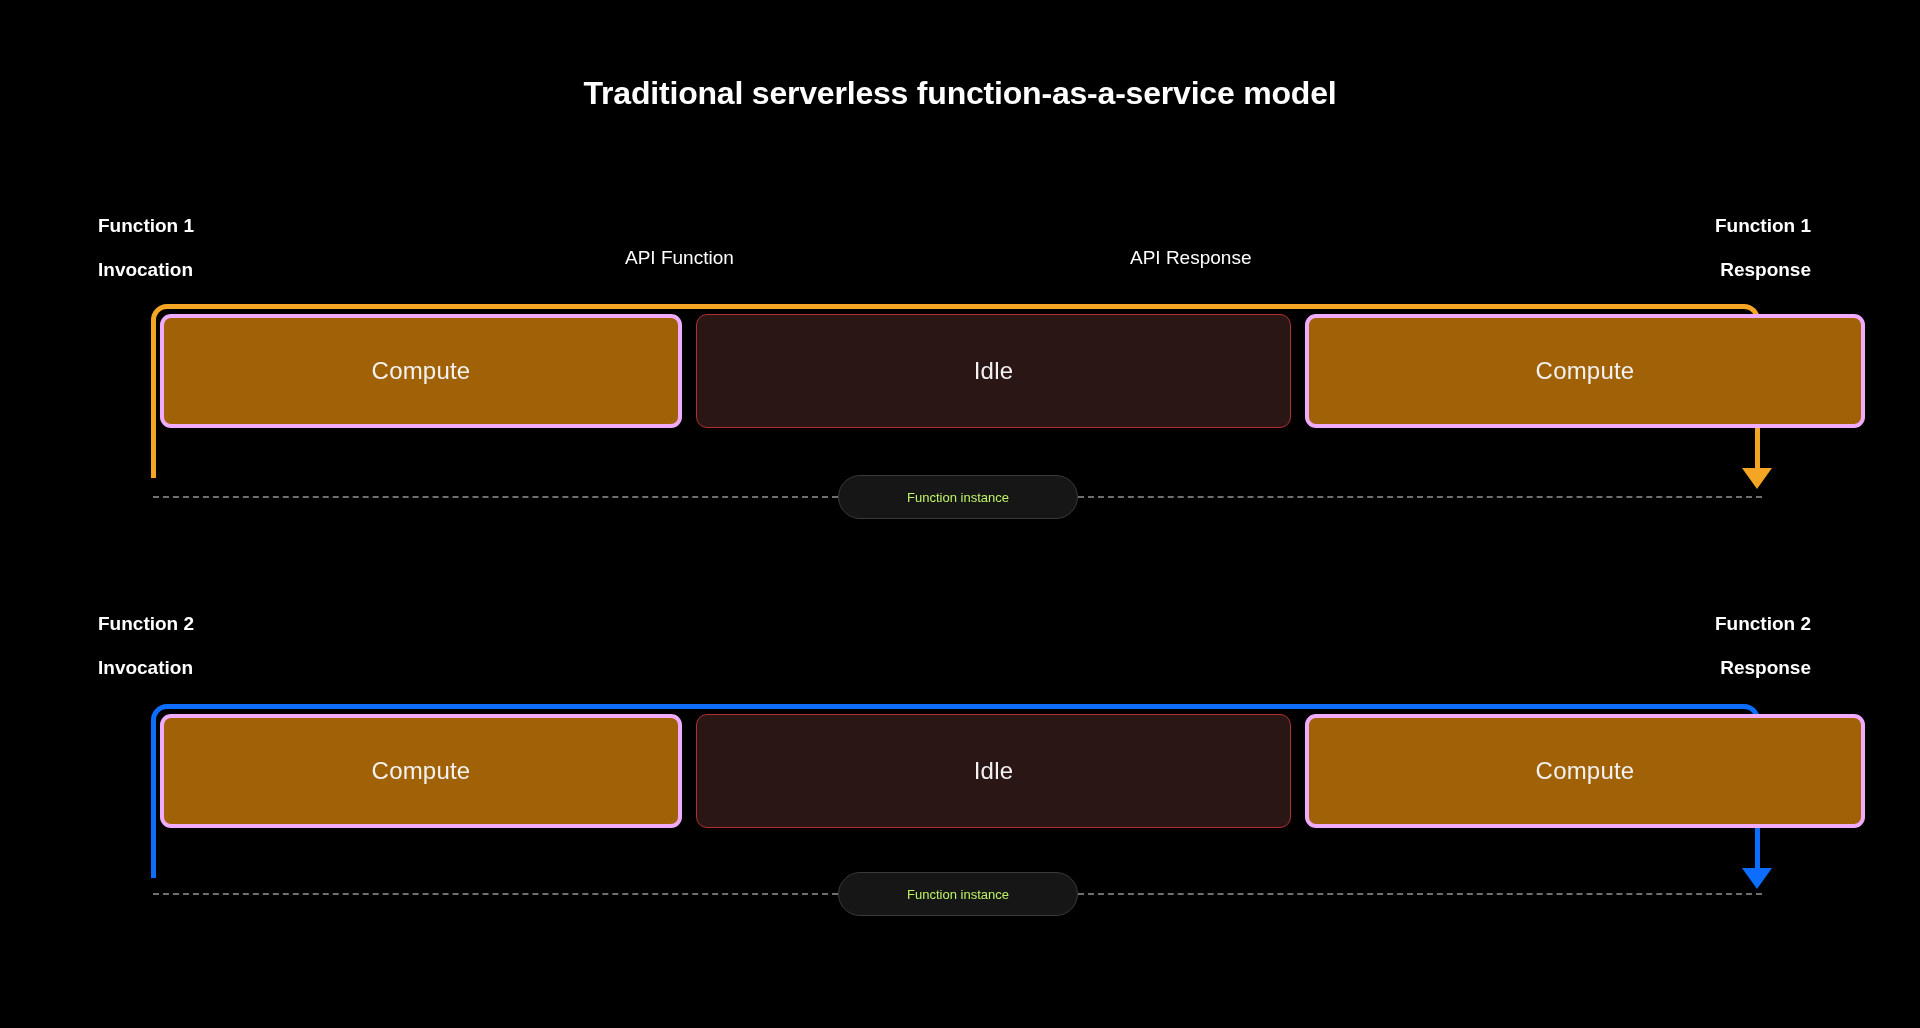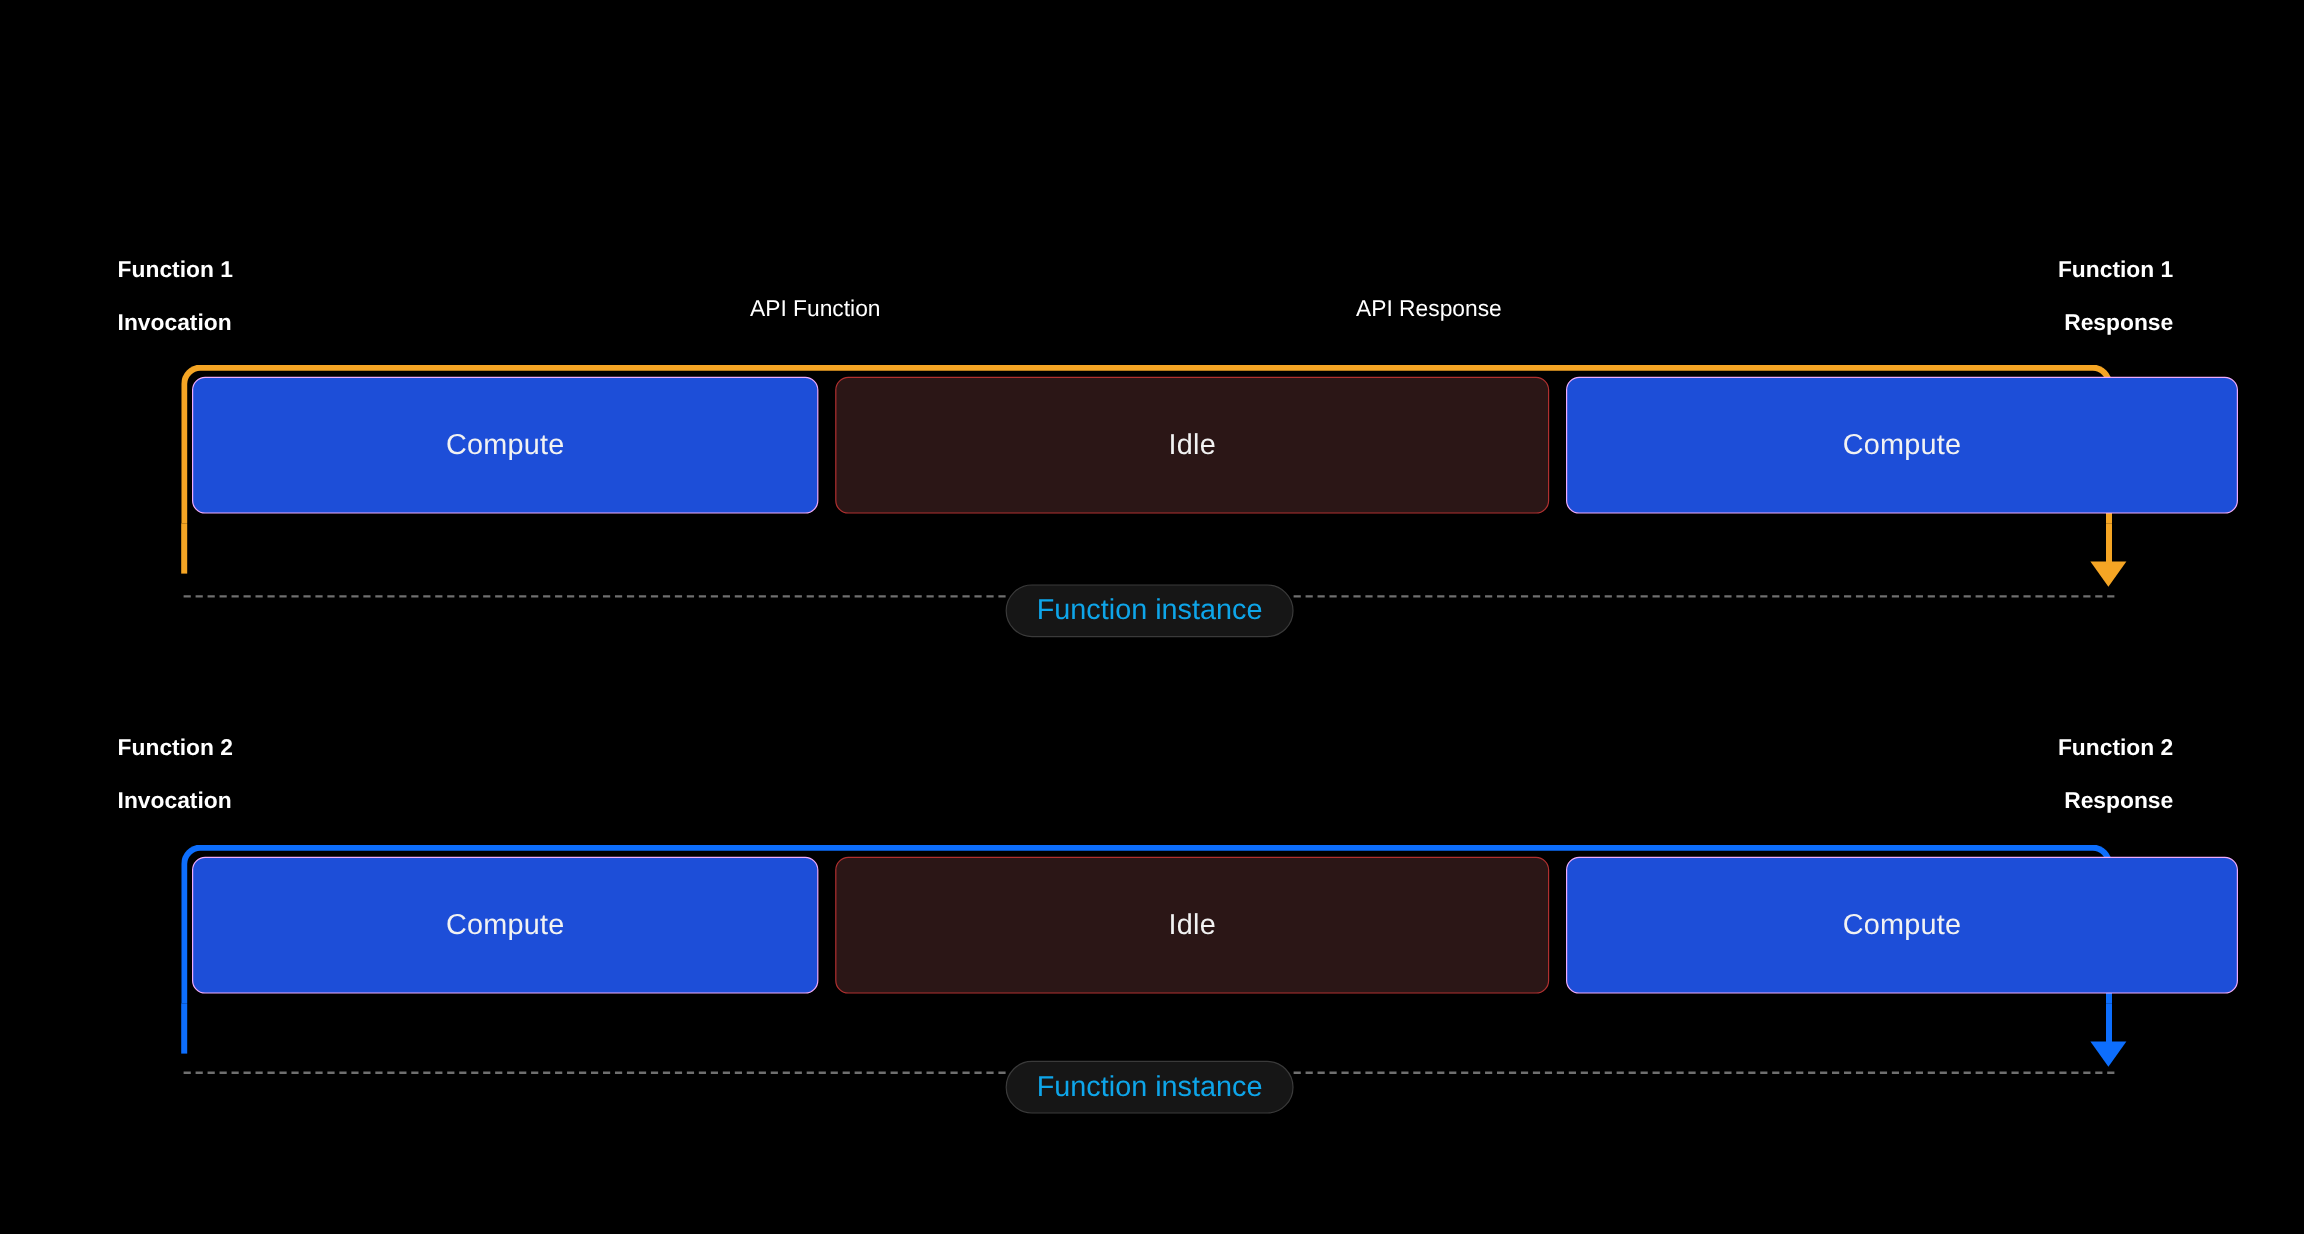--- a/index.html
+++ b/index.html
@@ -76,22 +76,22 @@
     height: 114px;
     border-radius: 11px;
     display: flex;
     align-items: center;
     justify-content: center;
     color: #f2f2f2;
     font-size: 24px;
     letter-spacing: 0.2px;
   }
   .box.compute {
-    background: #1d4ed8;
-    border: 1px solid #f0abfc;
+    background: #a16207;
+    border: 4px solid #f0abfc;
   }
   .box.idle {
     background: #2b1616;
     border: 1px solid #b03030;
   }
   .box.w-a { width: 522px; }
   .box.w-b { width: 595px; }
   .box.w-c { width: 560px; }
 
   
@@ -102,38 +102,39 @@
     position: absolute;
     top: 21px;
     height: 0;
     border-top: 2px dashed #6f6f6f;
   }
   .rail-line.l { left: 153px; width: 685px; }
   .rail-line.r { left: 1078px; width: 684px; }
   .rail-pill {
     position: absolute;
     left: 838px;
-    top: 12px;
+    top: 0;
     width: 240px;
     height: 44px;
     border-radius: 22px;
     background: #161616;
     border: 1px solid #3a3a3a;
     display: flex;
     align-items: center;
     justify-content: center;
-    color: #0ea5e9;
-    font-size: 24px;
+    color: #bef264;
+    font-size: 13px;
   }
 </style>
 </head>
 <body>
 
 <div class="stage">
 
+  <div class="title">Traditional serverless function-as-a-service model</div>
 
   <div class="lbl bold" style="left:98px; top:204px;">Function 1
 Invocation</div>
 
   <div class="lbl" style="left:625px; top:236px;">API Function</div>
 
   <div class="lbl" style="left:1130px; top:236px;">API Response</div>
 
   <div class="lbl bold right" style="left:1520px; top:204px; width:291px;">Function 1
 Response</div>

